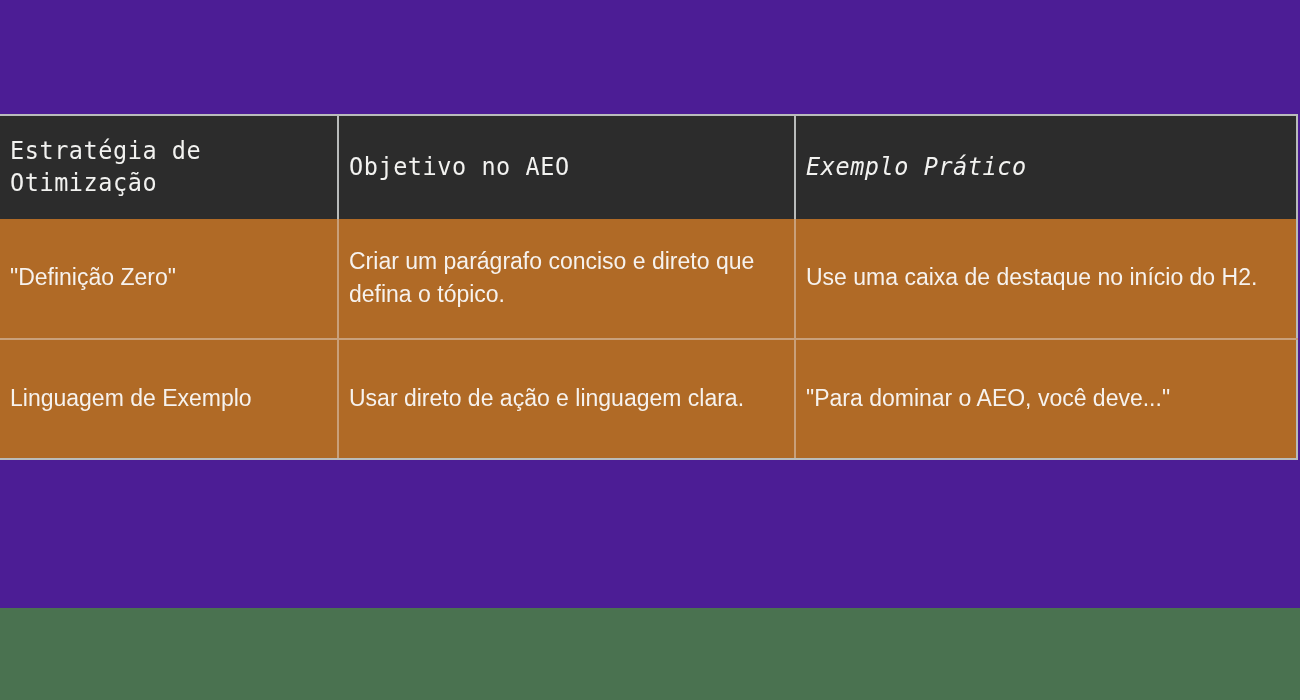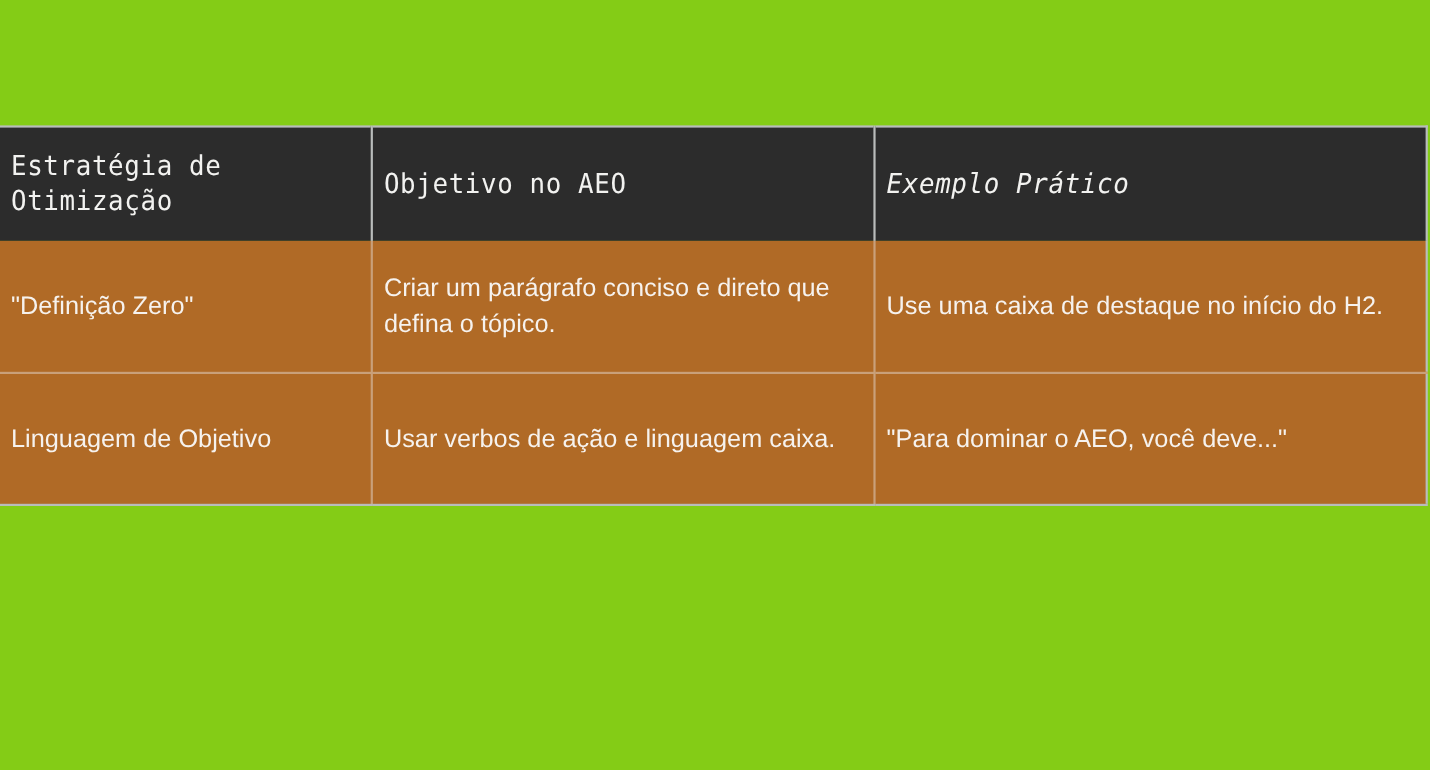--- a/index.html
+++ b/index.html
@@ -11,22 +11,22 @@
     width: 1300px;
     height: 700px;
     overflow: hidden;
     background: #4a7250;
     font-family: "Liberation Sans", sans-serif;
   }
 
   #stage {
     position: relative;
     width: 1300px;
-    height: 700px;
-    background: #84cc16;
+    height: 608px;
+    background: #4c1d95;
   }
 
   
   #strategy-table {
     position: absolute;
     left: 0px;
     top: 114px;
     width: 1297px;
     border-collapse: collapse;
     table-layout: fixed;
@@ -127,24 +127,24 @@
         </td>
         <td>
           <span class="cell-text">Criar um parágrafo conciso e direto que defina o tópico.</span>
         </td>
         <td>
           <span class="cell-text">Use uma caixa de destaque no início do H2.</span>
         </td>
       </tr>
       <tr>
         <td>
-          <span class="cell-text">Linguagem de Objetivo</span>
+          <span class="cell-text">Linguagem de Exemplo</span>
         </td>
         <td>
-          <span class="cell-text">Usar verbos de ação e linguagem caixa.</span>
+          <span class="cell-text">Usar direto de ação e linguagem clara.</span>
         </td>
         <td>
           <span class="cell-text">"Para dominar o AEO, você deve..."</span>
         </td>
       </tr>
     </tbody>
   </table>
 
 </div>
 

